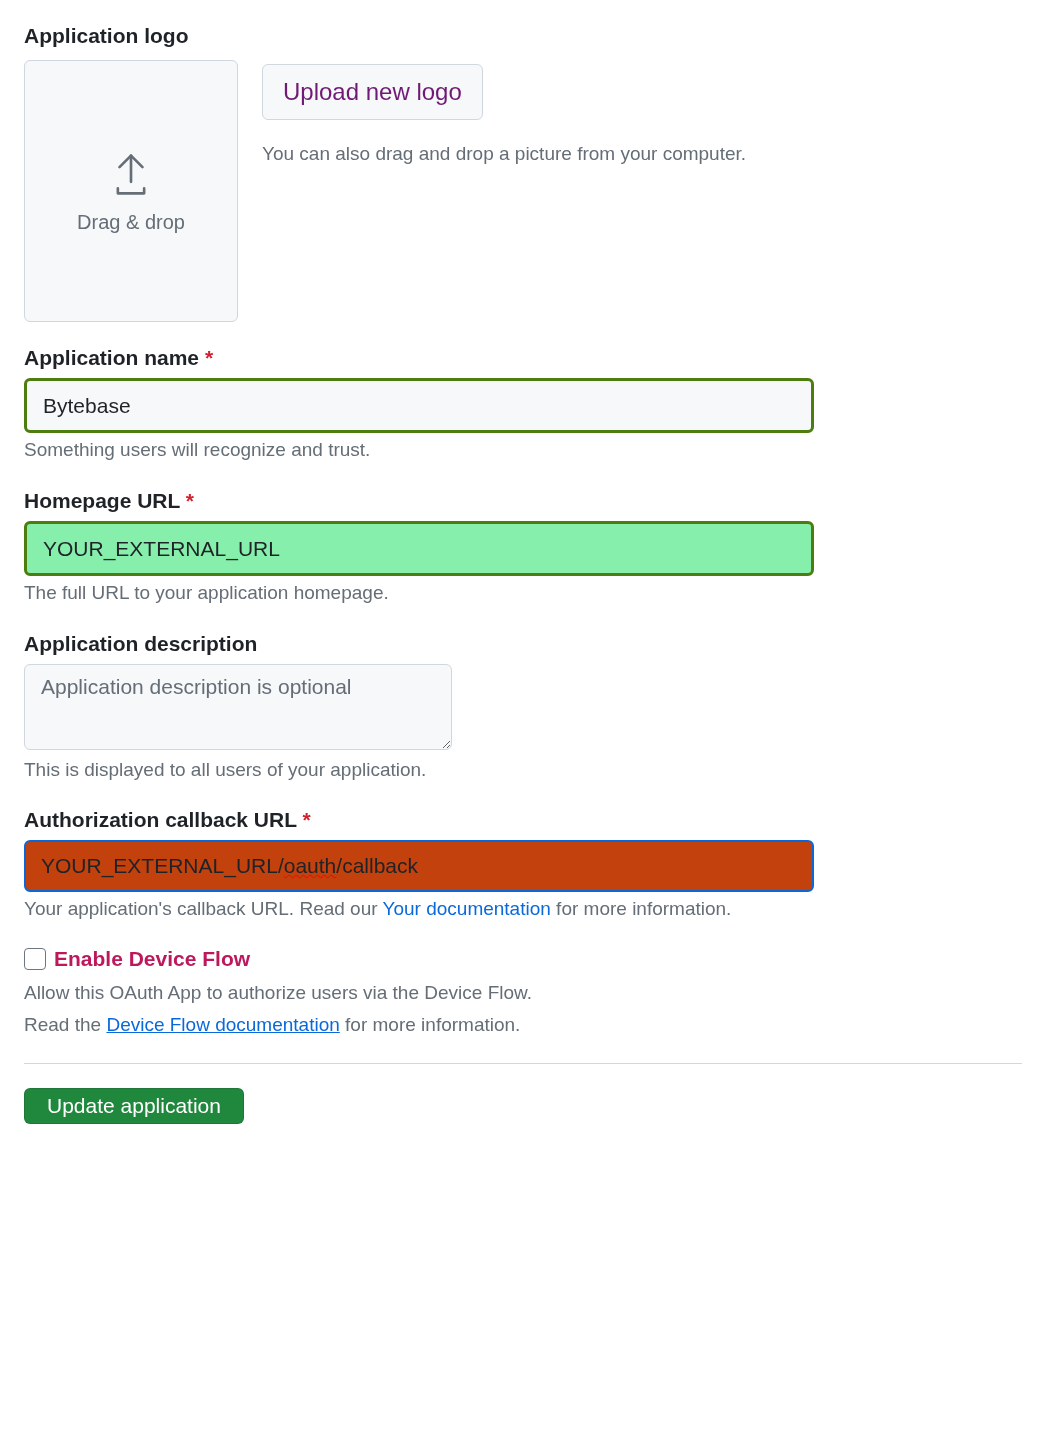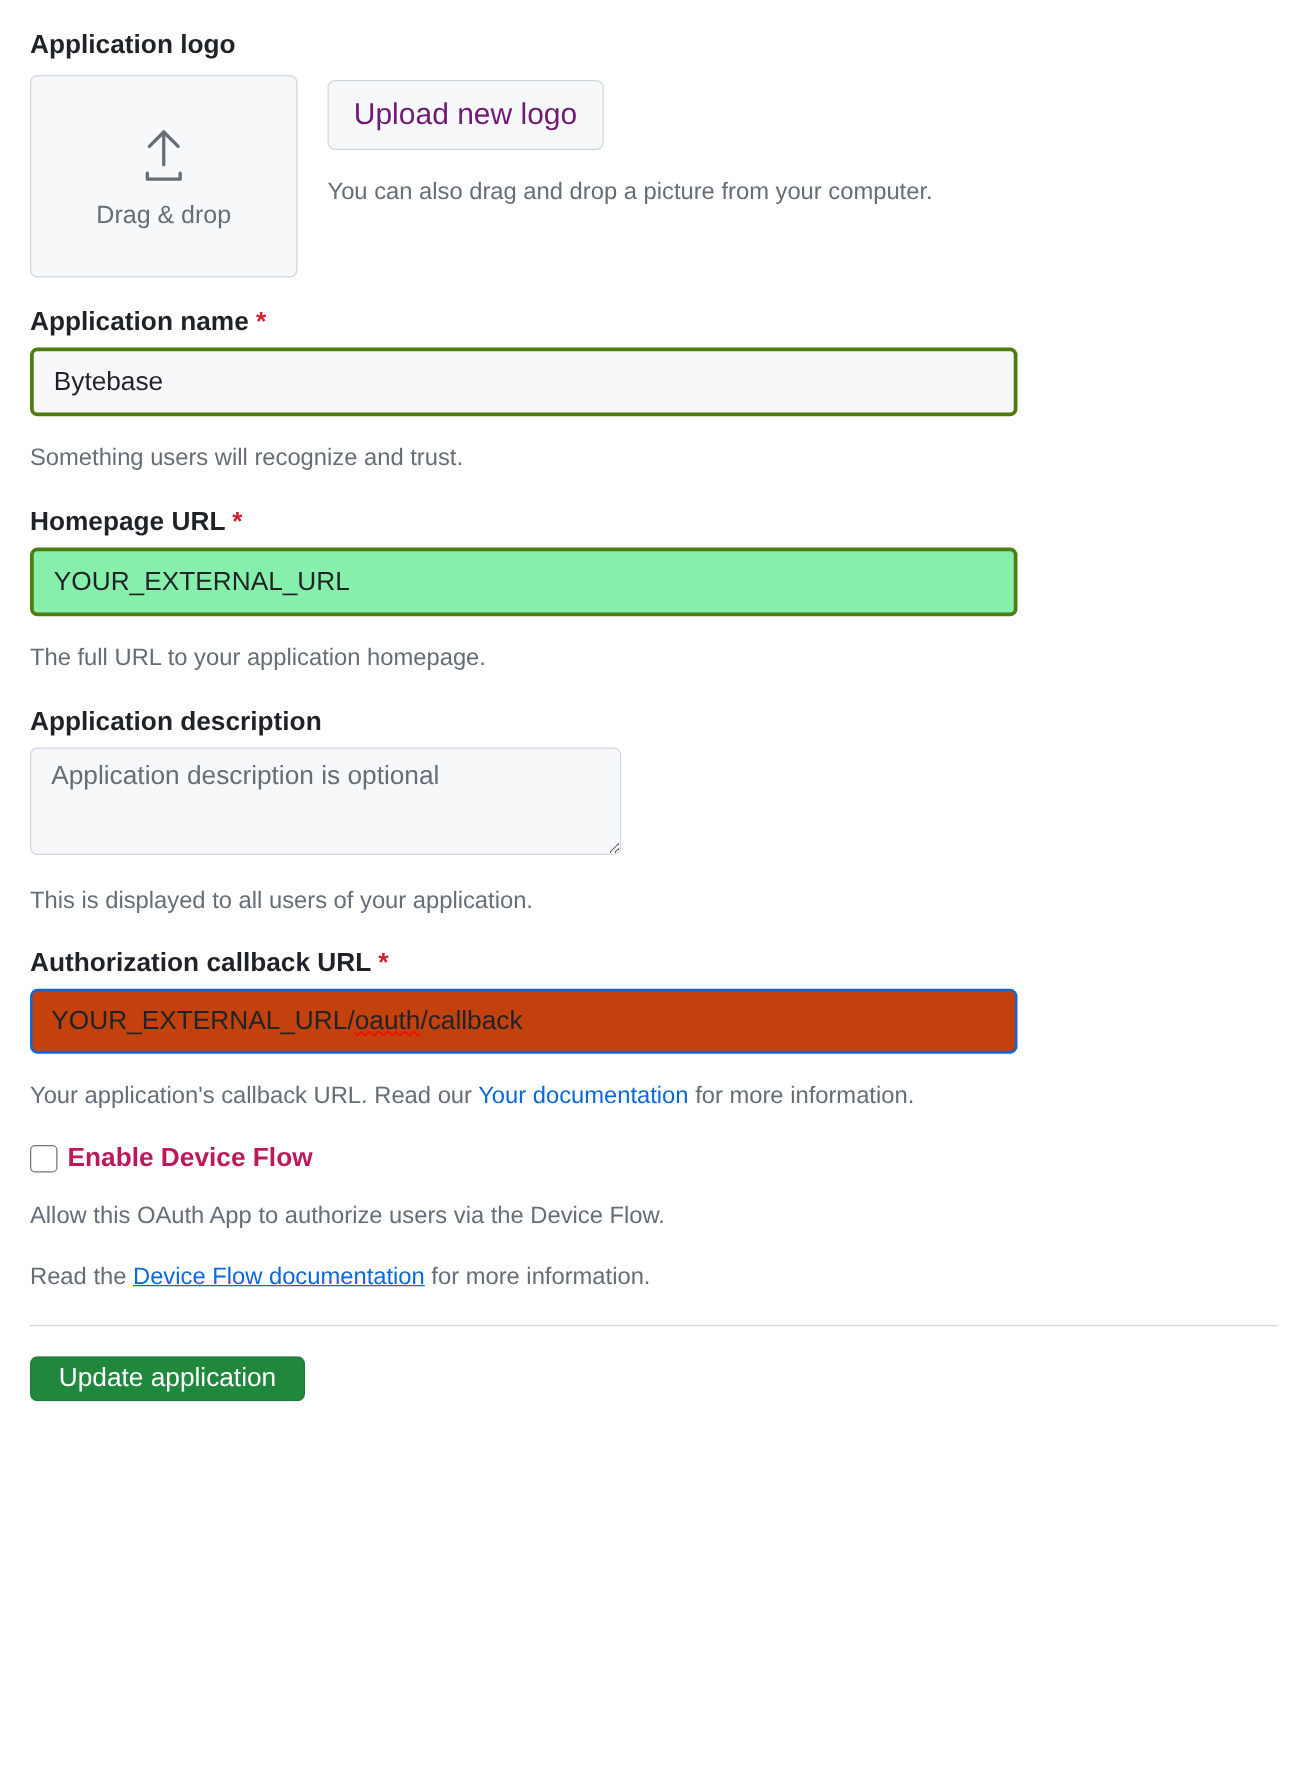--- a/index.html
+++ b/index.html
@@ -29,21 +29,21 @@
       color: #cf222e;
     }
     .logo-section {
       display: flex;
       gap: 24px;
       align-items: flex-start;
       margin-top: 12px;
     }
     .drop-zone {
       width: 214px;
-      height: 162px;
+      height: 262px;
       background: #f6f8fa;
       border: 1px solid #d0d7de;
       border-radius: 6px;
       display: flex;
       flex-direction: column;
       align-items: center;
       justify-content: center;
       gap: 16px;
       cursor: pointer;
     }
@@ -73,21 +73,21 @@
       background: #1f883d;
       border-color: rgba(31, 35, 40, 0.15);
       color: #fff;
       font-size: 21px;
       font-weight: 500;
       padding: 2px 22px;
     }
     .help-text {
       color: #656d76;
       font-size: 19px;
-      margin-top: 20px;
+      margin-top: 3px;
       line-height: 1.5;
     }
     .logo-help {
       margin-top: 20px;
     }
     .text-input {
       width: 790px;
       max-width: 100%;
       padding: 10px 16px;
       font-size: 21px;
@@ -100,21 +100,21 @@
     .text-input.white-bg {
       background: #86efac;
     }
     .text-input.focused {
       background: #c2410c;
       border: 2px solid #0969da;
       outline: none;
       padding: 9px 15px;
     }
     .textarea-input {
-      width: 473px;
+      width: 428px;
       height: 86px;
       padding: 10px 16px;
       font-size: 21px;
       color: #1f2328;
       background: #f6f8fa;
       border: 1px solid #d0d7de;
       border-radius: 6px;
       resize: vertical;
       font-family: inherit;
     }

